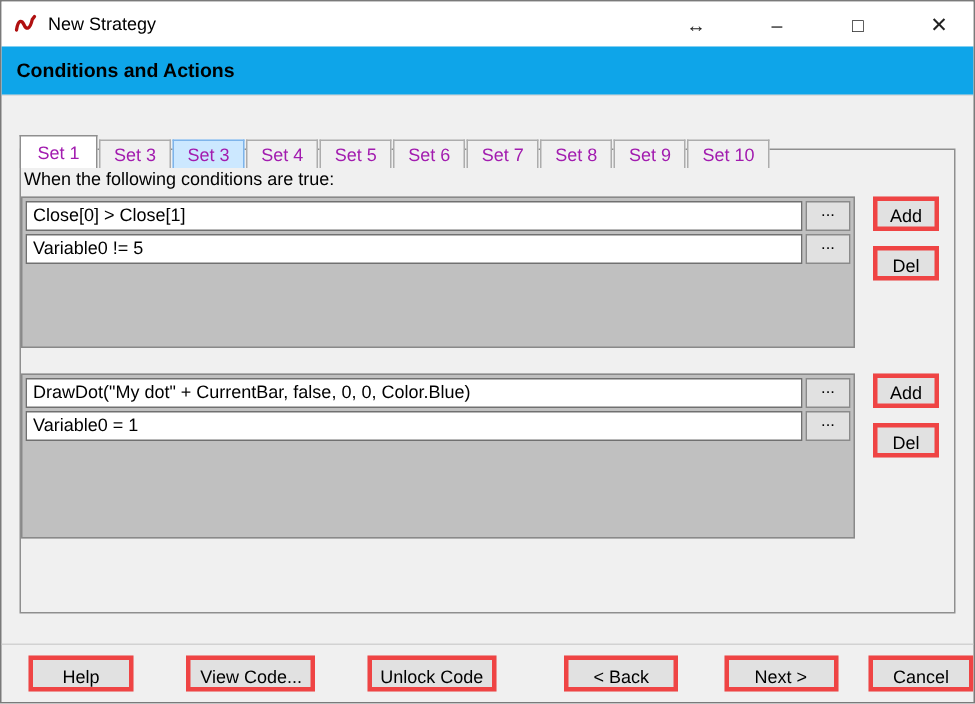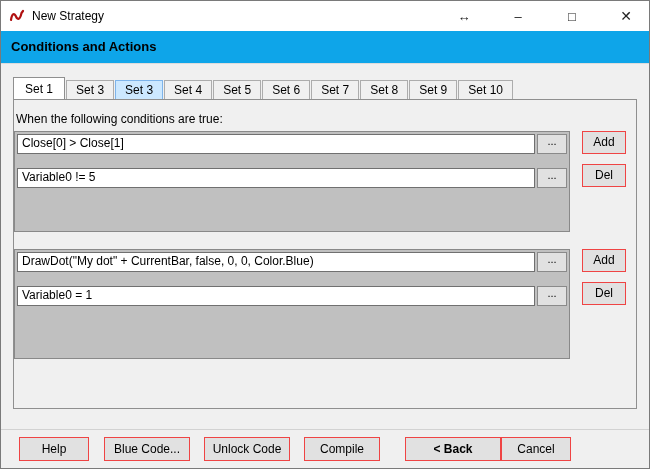--- a/index.html
+++ b/index.html
@@ -36,25 +36,25 @@
     flex:0 0 auto;
   }
   .header-title { font-size:13px; font-weight:bold; color:#000; }
   .header-sub   { font-size:12px; color:#000; margin:5px 0 0 20px; }
 
   
   .body { flex:1 1 auto; padding:13px 12px 0 12px; }
 
   .tabs { display:flex; align-items:flex-end; position:relative; z-index:2; }
   .tab {
-    font-size:12px; color:#000000;
+    font-size:12px; color:#a21caf;
     background:#f0f0f0;
     border:1px solid #acacac; border-bottom:none;
     padding:2px 9px; height:19px; line-height:15px;
-    margin-right:0; position:relative; top:0;
+    margin-right:0; position:relative; top:13px;
     cursor:default;
   }
   .tab + .tab { margin-left:1px; }
   .tab.active {
     background:#ffffff;
     border-color:#8f8f8f;
     height:22px; line-height:18px;
     padding:2px 11px;
     z-index:3;
   }
@@ -75,60 +75,61 @@
 
   .list-panel {
     flex:1 1 auto;
     background:#c0c0c0;
     border:1px solid #898989;
     padding:2px;
   }
   .list-panel.conditions { height:101px; }
   .list-panel.actions   { height:110px; }
 
-  .lrow { display:flex; height:20px; margin-bottom:14px; }
+  .lrow { display:flex; height:20px; margin-bottom:2px; }
   .lrow-text {
     flex:1 1 auto;
     background:#ffffff;
     border:1px solid #707070;
     font-size:12px; line-height:17px;
     padding:0 4px;
     white-space:nowrap; overflow:hidden;
   }
   .lrow-btn {
     width:30px; margin-left:2px;
     background:#e1e1e1;
     border:1px solid #8a8a8a;
     font-size:11px; text-align:center; line-height:13px;
     color:#000; cursor:default;
   }
 
   .side-col { flex:0 0 44px; width:44px; margin-left:12px; display:flex; flex-direction:column; gap:10px; }
 
   .btn {
     background:#e1e1e1;
-    border:1px solid #ef4444;
+    border:3px solid #ef4444;
     font-size:12px; color:#000;
     height:23px; line-height:21px;
     text-align:center; cursor:default;
   }
 
   
   .footer {
     flex:0 0 39px; height:39px;
     border-top:1px solid #d2d2d2;
     display:flex; align-items:center;
     padding-left:18px;
+    justify-content:space-between;
   }
   .fbtn { height:24px; line-height:22px; }
   .fb-help    { width:70px; }
   .fb-view    { width:86px; margin-left:15px; }
   .fb-unlock  { width:86px; margin-left:14px; }
   .fb-compile { width:76px; margin-left:14px; }
-  .fb-back    { width:96px; margin-left:25px;font-weight:bold; }
+  .fb-back    { width:76px; margin-left:25px; }
   .fb-next    { width:76px; margin-left:10px; }
   .fb-cancel  { width:70px; }
 </style>
 </head>
 <body>
 
 <div class="window">
 
   <div class="titlebar">
     <span class="app-icon">
@@ -201,20 +202,20 @@
           <div class="btn">Add</div>
           <div class="btn">Del</div>
         </div>
       </div>
 
     </div>
   </div>
 
   <div class="footer">
     <div class="btn fbtn fb-help">Help</div>
-    <div class="btn fbtn fb-view">Blue Code...</div>
+    <div class="btn fbtn fb-view">View Code...</div>
     <div class="btn fbtn fb-unlock">Unlock Code</div>
-    <div class="btn fbtn fb-compile">Compile</div>
     <div class="btn fbtn fb-back">&lt; Back</div>
+    <div class="btn fbtn fb-next">Next &gt;</div>
     <div class="btn fbtn fb-cancel">Cancel</div>
   </div>
 
 </div>
 
 </body></html>

